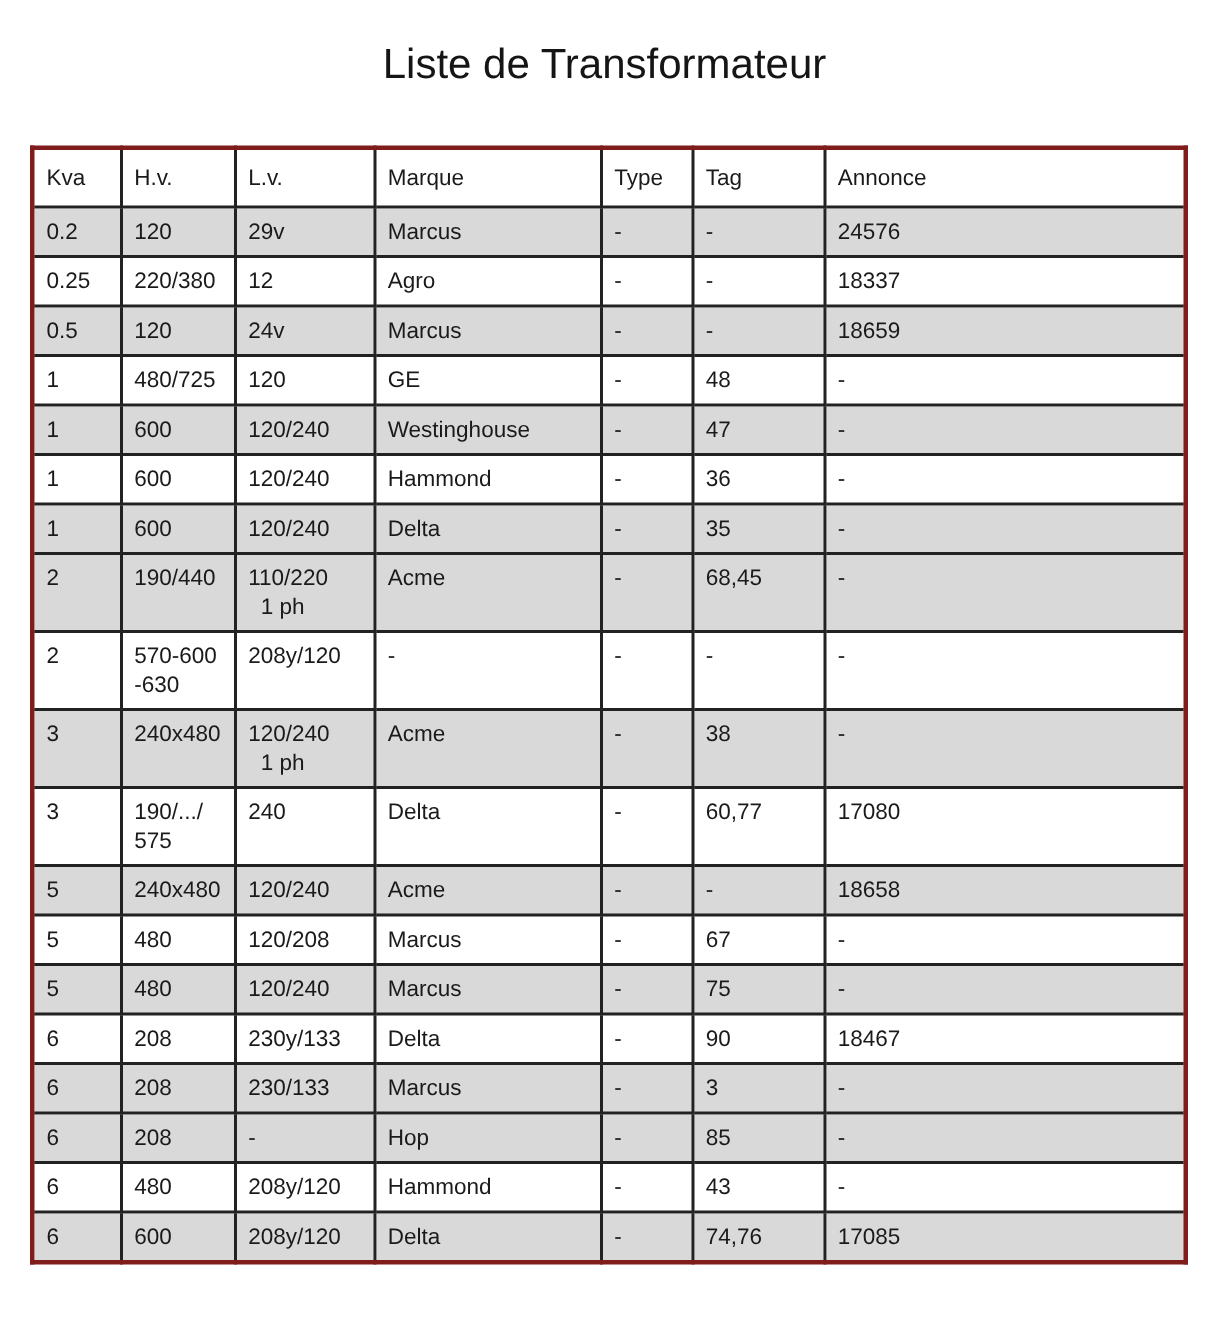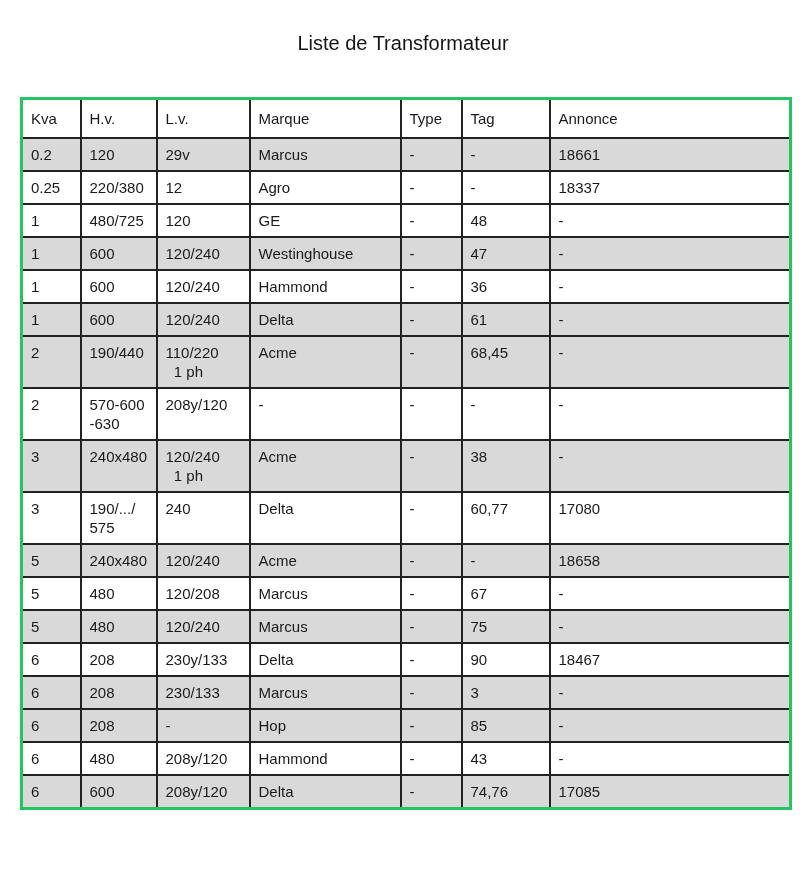--- a/index.html
+++ b/index.html
@@ -13,31 +13,31 @@
   }
   .page {
     position: relative;
     width: 806px;
     height: 886px;
     overflow: hidden;
   }
   h1.doc-title {
     margin: 28px 0 0 0;
     text-align: center;
-    font-size: 20px;
+    font-size: 28px;
     line-height: 30px;
     font-weight: 400;
     color: #151515;
   }
   table.transformer-table {
     border-collapse: collapse;
     table-layout: fixed;
     width: 769px;
     margin: 39px 0 0 20px;
-    border: 3px solid #22c55e;
+    border: 3px solid #7f1d1d;
   }
   table.transformer-table th,
   table.transformer-table td {
     border: 2px solid #222222;
     text-align: left;
     vertical-align: top;
     padding: 6px 4px 6px 8px;
     font-size: 15px;
     line-height: 19px;
     font-weight: 400;
@@ -81,31 +81,40 @@
         </tr>
     </thead>
     <tbody>
         <tr class="shaded">
           <td>0.2</td>
           <td>120</td>
           <td>29v</td>
           <td>Marcus</td>
           <td>-</td>
           <td>-</td>
-          <td>18661</td>
+          <td>24576</td>
         </tr>
         <tr>
           <td>0.25</td>
           <td>220/380</td>
           <td>12</td>
           <td>Agro</td>
           <td>-</td>
           <td>-</td>
           <td>18337</td>
         </tr>
+        <tr class="shaded">
+          <td>0.5</td>
+          <td>120</td>
+          <td>24v</td>
+          <td>Marcus</td>
+          <td>-</td>
+          <td>-</td>
+          <td>18659</td>
+        </tr>
         <tr>
           <td>1</td>
           <td>480/725</td>
           <td>120</td>
           <td>GE</td>
           <td>-</td>
           <td>48</td>
           <td>-</td>
         </tr>
         <tr class="shaded">
@@ -125,21 +134,21 @@
           <td>-</td>
           <td>36</td>
           <td>-</td>
         </tr>
         <tr class="shaded">
           <td>1</td>
           <td>600</td>
           <td>120/240</td>
           <td>Delta</td>
           <td>-</td>
-          <td>61</td>
+          <td>35</td>
           <td>-</td>
         </tr>
         <tr class="shaded">
           <td>2</td>
           <td>190/440</td>
           <td>110/220
   1 ph</td>
           <td>Acme</td>
           <td>-</td>
           <td>68,45</td>

